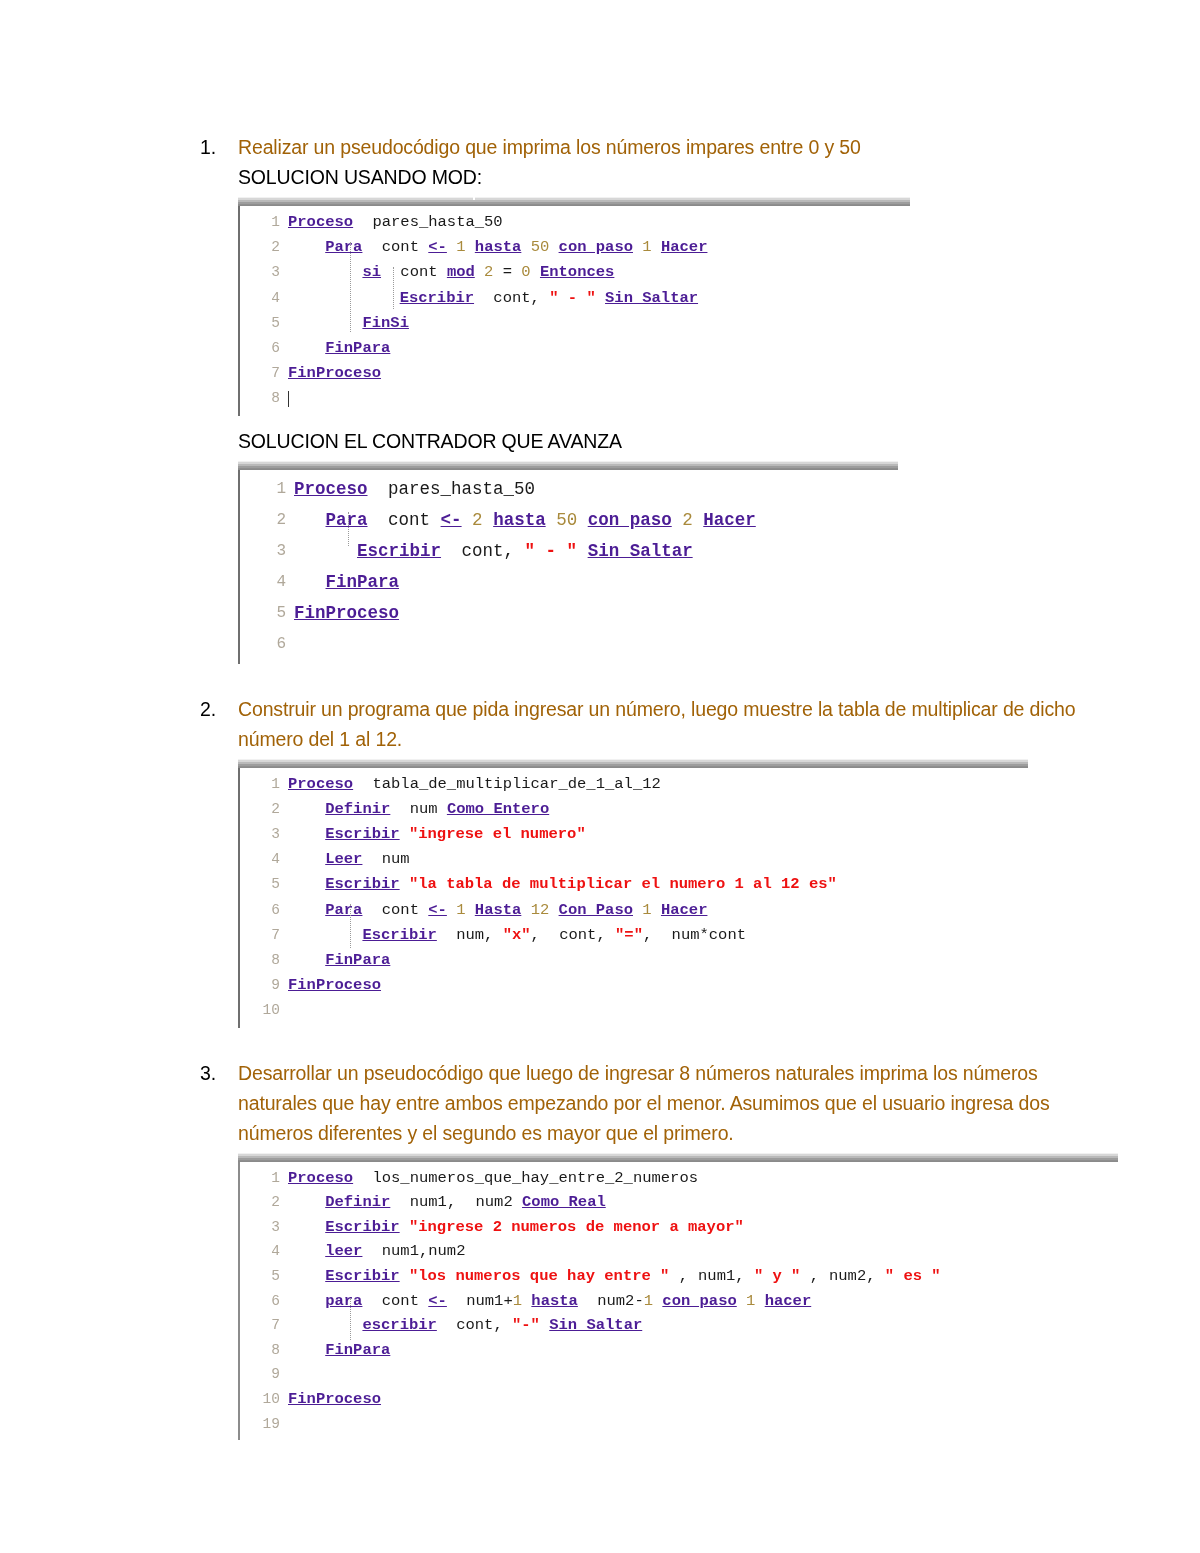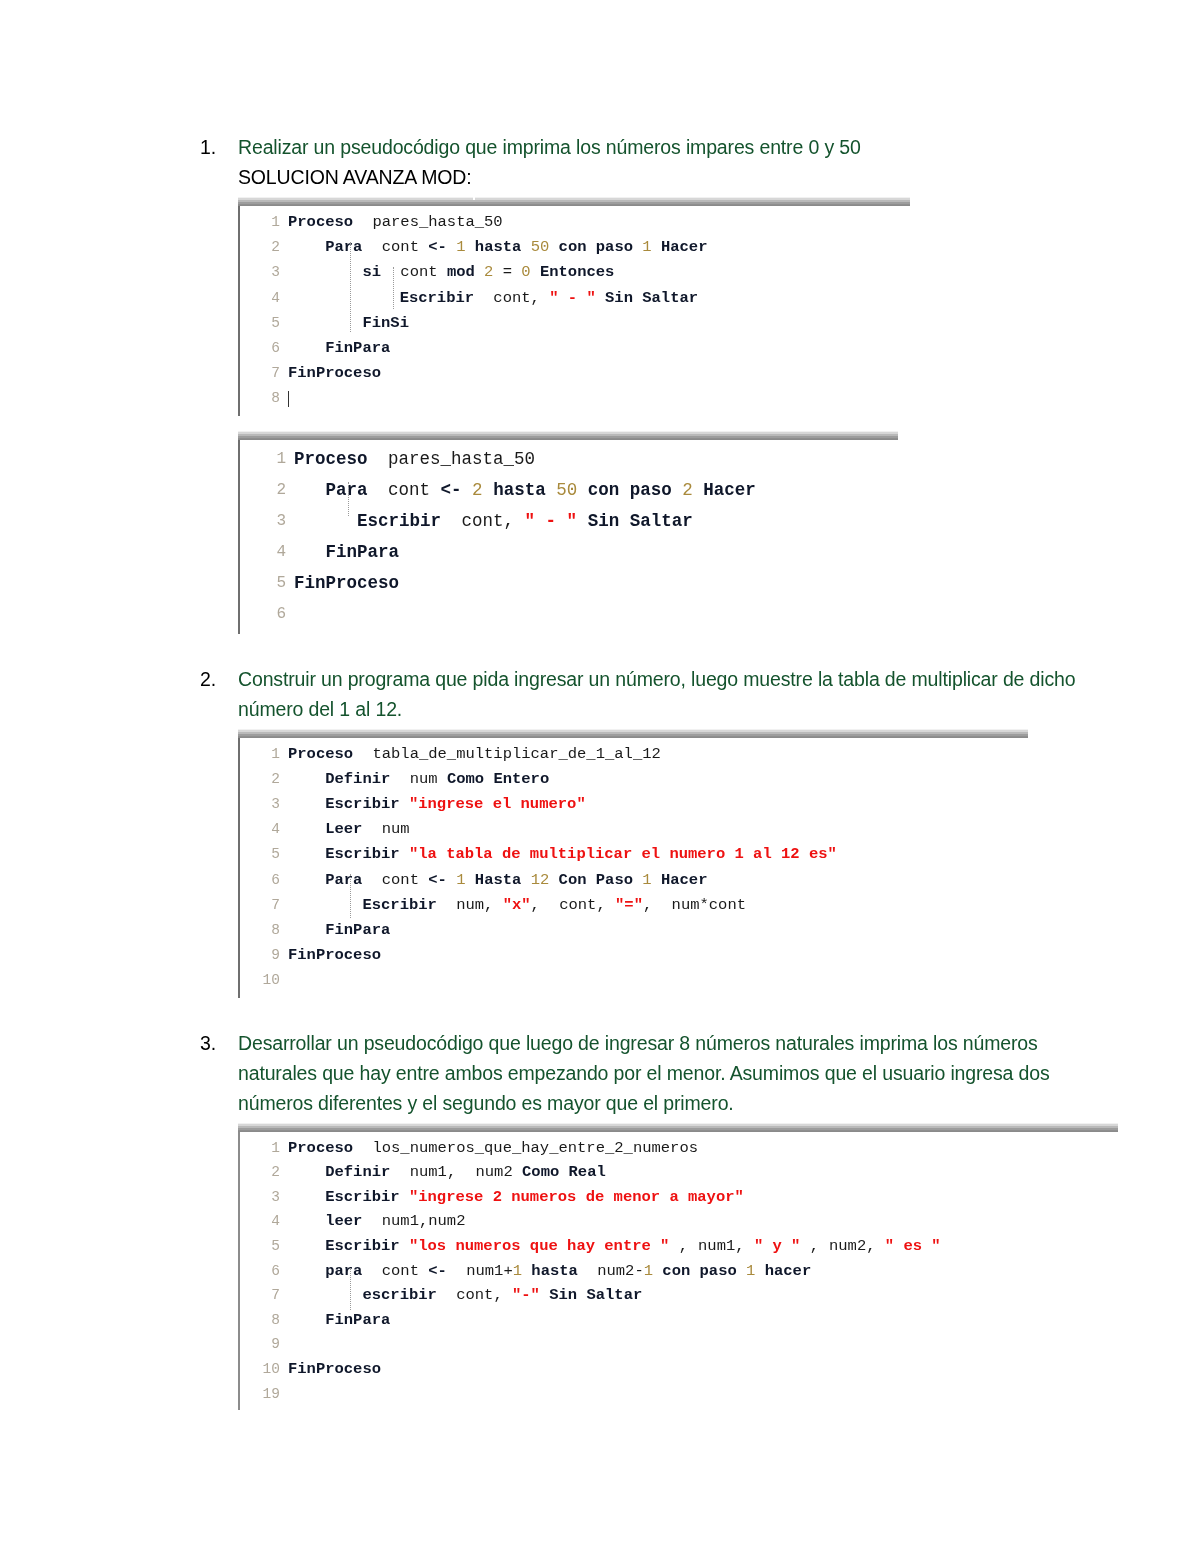--- a/index.html
+++ b/index.html
@@ -41,21 +41,21 @@
     font-size: 19.5px;
     line-height: 30px;
     color: #000;
   }
   .item-body {
     margin-left: 38px;
   }
   .para {
     font-size: 19.5px;
     line-height: 30px;
-    color: #14532d;
+    color: #a16207;
     letter-spacing: -0.15px;
   }
   .subtitle {
     font-size: 19.5px;
     line-height: 30px;
     color: #000;
     letter-spacing: -0.15px;
   }
 
   
@@ -112,21 +112,21 @@
     flex: 1 1 auto;
     font-family: "Liberation Mono", monospace;
     white-space: pre;
     position: relative;
   }
   .code-lines .ln {
     white-space: pre;
   }
 
   
-  .kw   { color: #0f172a; font-weight: bold; }
+  .kw   { color: #4c1d95; font-weight: bold; text-decoration: underline; }
   .var  { color: #1a1a1a; margin-left: 10px; }
   .num  { color: #A98A3C; }
   .str  { color: #EE1111; font-weight: bold; }
   .op   { color: #1a1a1a; }
 
   
   .guide {
     position: absolute;
     width: 0;
     border-left: 1px dotted #9a9a9a;
@@ -162,40 +162,41 @@
 </head>
 <body>
 
 <div class="page">
   <div class="content">
 
     <div class="item">
       <div class="item-number">1.</div>
       <div class="item-body">
         <div class="para">Realizar un pseudocódigo que imprima los números impares entre 0 y 50</div>
-        <div class="subtitle">SOLUCION AVANZA MOD:</div>
+        <div class="subtitle">SOLUCION USANDO MOD:</div>
 
         <div class="code-block" id="block1">
           <div class="code-topbar split"></div>
           <div class="code-surface">
             <div class="gutter">
                 <div>1</div>
                 <div>2</div>
                 <div>3</div>
                 <div>4</div>
                 <div>5</div>
                 <div>6</div>
                 <div>7</div>
                 <div>8</div>
               </div>
             <div class="code-lines"><div class="ln"><span class="kw">Proceso</span> <span class="var">pares_hasta_50</span></div><div class="ln">    <span class="kw">Para</span> <span class="var">cont</span> <span class="kw">&lt;-</span> <span class="num">1</span> <span class="kw">hasta</span> <span class="num">50</span> <span class="kw">con paso</span> <span class="num">1</span> <span class="kw">Hacer</span></div><div class="ln">        <span class="kw">si</span> <span class="var">cont</span> <span class="kw">mod</span> <span class="num">2</span> <span class="op">=</span> <span class="num">0</span> <span class="kw">Entonces</span></div><div class="ln">            <span class="kw">Escribir</span> <span class="var">cont</span><span class="op">,</span> <span class="str">" - "</span> <span class="kw">Sin Saltar</span></div><div class="ln">        <span class="kw">FinSi</span></div><div class="ln">    <span class="kw">FinPara</span></div><div class="ln"><span class="kw">FinProceso</span></div><div class="ln"><span class="caret"></span></div><span class="guide" style="left: 62px; top: 32px; height: 90px;"></span><span class="guide" style="left: 105px; top: 57px; height: 42px;"></span></div>
           </div>
         </div>
 
         <div class="gap-sm"></div>
+        <div class="subtitle">SOLUCION EL CONTRADOR QUE AVANZA</div>
 
         <div class="code-block" id="block2">
           <div class="code-topbar"></div>
           <div class="code-surface">
             <div class="gutter">
                 <div>1</div>
                 <div>2</div>
                 <div>3</div>
                 <div>4</div>
                 <div>5</div>

